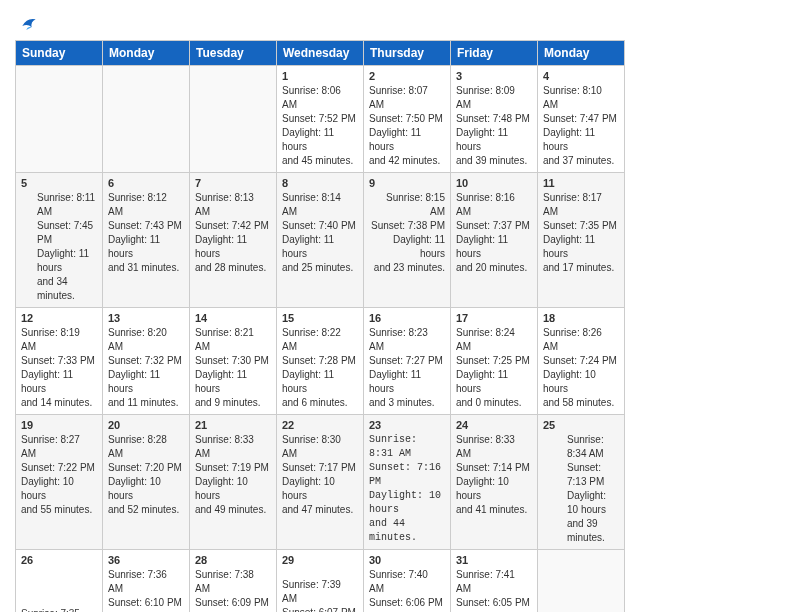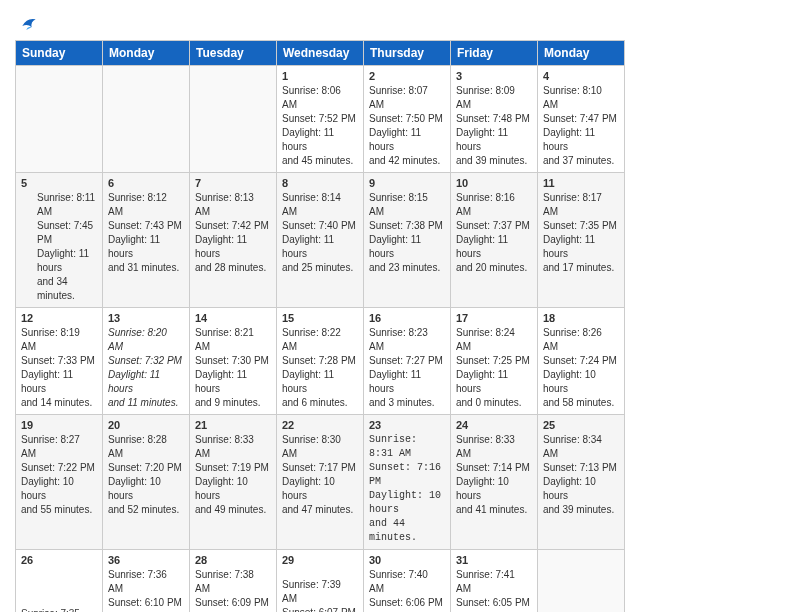--- a/index.html
+++ b/index.html
@@ -182,21 +182,21 @@
           </td>
           <td>
             <div class="day-num">8</div>
             <div class="day-info" style="white-space: pre-line;">Sunrise: 8:14 AM
 Sunset: 7:40 PM
 Daylight: 11 hours
 and 25 minutes.</div>
           </td>
           <td>
             <div class="day-num">9</div>
-            <div class="day-info" style="white-space: pre-line;">Sunrise: 8:15 AM
+            <div class="day-info" style="white-space: pre-line; text-align: right;">Sunrise: 8:15 AM
 Sunset: 7:38 PM
 Daylight: 11 hours
 and 23 minutes.</div>
           </td>
           <td>
             <div class="day-num">10</div>
             <div class="day-info" style="white-space: pre-line;">Sunrise: 8:16 AM
 Sunset: 7:37 PM
 Daylight: 11 hours
 and 20 minutes.</div>
@@ -212,21 +212,21 @@
         <tr>
           <td>
             <div class="day-num">12</div>
             <div class="day-info" style="white-space: pre-line;">Sunrise: 8:19 AM
 Sunset: 7:33 PM
 Daylight: 11 hours
 and 14 minutes.</div>
           </td>
           <td>
             <div class="day-num">13</div>
-            <div class="day-info" style="white-space: pre-line; font-style: italic;">Sunrise: 8:20 AM
+            <div class="day-info" style="white-space: pre-line;">Sunrise: 8:20 AM
 Sunset: 7:32 PM
 Daylight: 11 hours
 and 11 minutes.</div>
           </td>
           <td>
             <div class="day-num">14</div>
             <div class="day-info" style="white-space: pre-line;">Sunrise: 8:21 AM
 Sunset: 7:30 PM
 Daylight: 11 hours
 and 9 minutes.</div>
@@ -298,21 +298,21 @@
           </td>
           <td>
             <div class="day-num">24</div>
             <div class="day-info" style="white-space: pre-line;">Sunrise: 8:33 AM
 Sunset: 7:14 PM
 Daylight: 10 hours
 and 41 minutes.</div>
           </td>
           <td>
             <div class="day-num">25</div>
-            <div class="day-info" style="white-space: pre-line;">Sunrise: 8:34 AM
+            <div class="day-info" style="white-space: pre-line; margin-left: 24px;">Sunrise: 8:34 AM
 Sunset: 7:13 PM
 Daylight: 10 hours
 and 39 minutes.</div>
           </td>
         </tr>
         <tr>
           <td>
             <div class="day-num">26</div>
             <div class="day-info" style="white-space: pre-line; margin-top: 41px;">Sunrise: 7:35 AM
 Sunset: 6:12 PM

